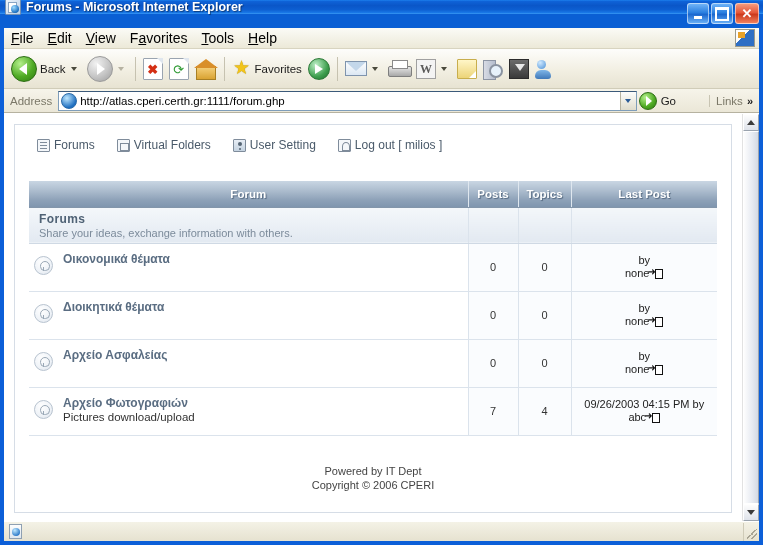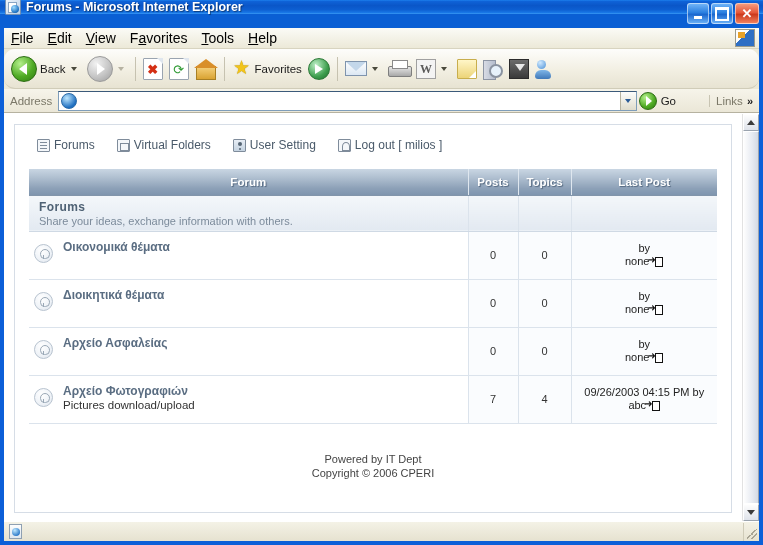--- a/index.html
+++ b/index.html
@@ -107,21 +107,20 @@
   #menu-logo::after{
     content:""; position:absolute; left:2px; top:2px; width:7px;height:6px;
     background:#e8a22a;
   }
 
   
   #toolbar {
     height: 40px; background: linear-gradient(to bottom,#fdfdfb 0%,#f2efe2 55%,#e7e3d2 100%);
     display: flex; align-items: center; border-bottom: 1px solid #d0ccb8;
     padding-left: 4px;
-    border-radius: 11px;
   }
   .tbi {
     display: flex; align-items: center; height: 34px; padding: 0 3px;
     position: relative; cursor: default;
   }
   .tbi-label { font-size: 11.5px; color: #1a1a1a; margin-left: 3px; }
   .tb-sep { width:1px; height:24px; background:#c6c2b0; margin:0 4px; }
   .caret-dn {
     width: 0; height: 0; border-left: 3.5px solid transparent;
     border-right: 3.5px solid transparent; border-top: 4px solid #4a4a3d;
@@ -372,21 +371,21 @@
     content:""; position:absolute; left:4px;top:2px;width:4px;height:4px;border-radius:50%;
     background:#566574; box-shadow:0 5px 0 -1px #566574;
   }
   .nav-ico.logout::after{
     content:""; position:absolute; left:3px;top:2.5px;width:6px;height:7px;
     border:1px solid #7f8c9b; border-radius:50% 50% 0 0;
   }
 
   
   #forum-table {
-    margin: 4px auto; width: 688px; border-collapse: collapse;
+    margin: 16px auto; width: 688px; border-collapse: collapse;
     font-family:"Liberation Sans",sans-serif;
   }
   #forum-table th {
     background: linear-gradient(to bottom,#c9d6e3 0%, #aebecf 35%, #8ca0b7 75%, #7f95ae 100%);
     color: #ffffff; font-size: 11.5px; font-weight: bold; height: 26px;
     text-shadow: 1px 1px 1px rgba(40,60,85,.6);
     border-right: 1px solid #dfe7ef;
     border-bottom: 1px solid #8295aa;
   }
   #forum-table th:last-child { border-right: none; }
@@ -586,20 +585,21 @@
       </div>
       <div class="tbi">
         <div class="msgr-ico"></div>
       </div>
     </div>
 
     <div id="addressbar">
       <span id="addr-label">Address</span>
       <div id="addr-field">
         <div id="addr-ico"></div>
+        <span id="addr-text">http://atlas.cperi.certh.gr:1111/forum.ghp</span>
         <div id="addr-drop">
           <div class="caret-dn" style="margin:0;border-top-color:#2a5b96;"></div>
         </div>
       </div>
       <div id="go-btn">
         <div id="go-circle">
             <div class="arrow-r"></div>
           </div>
         <span id="go-label">Go</span>
       </div>

